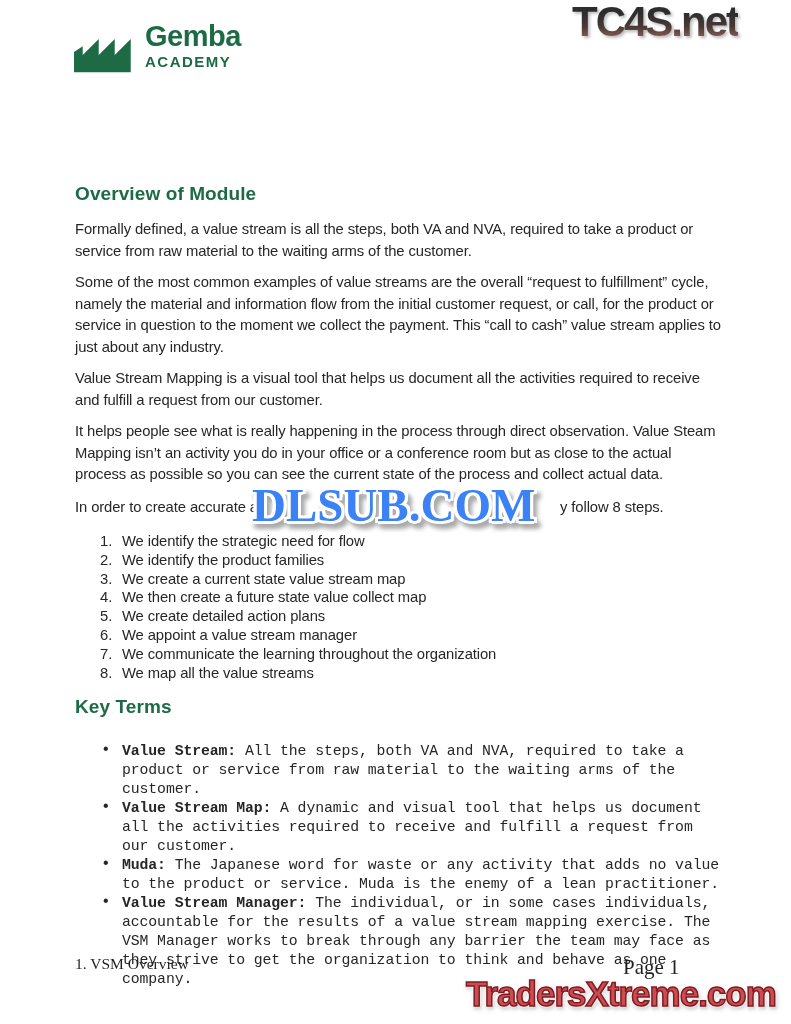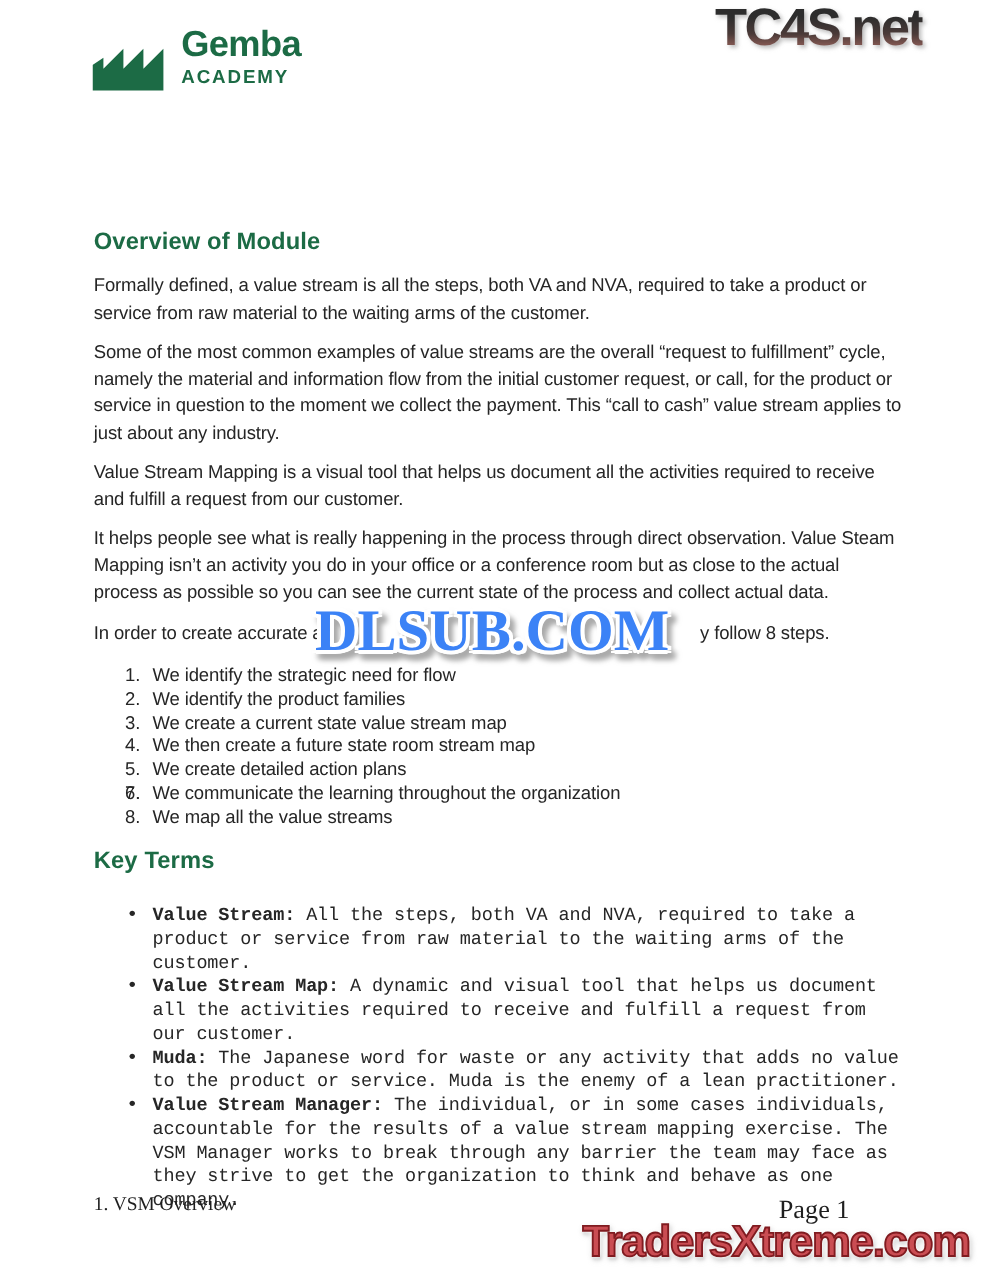--- a/index.html
+++ b/index.html
@@ -91,23 +91,23 @@
 
     <p class="para split">
       <span class="prefix">In order to create accurate a</span>
       <span class="suffix">y follow 8 steps.</span>
     </p>
 
     <ol class="steps">
         <li><span class="num">1.</span><span>We identify the strategic need for flow</span></li>
         <li><span class="num">2.</span><span>We identify the product families</span></li>
         <li><span class="num">3.</span><span>We create a current state value stream map</span></li>
-        <li><span class="num">4.</span><span>We then create a future state room stream map</span></li>
+        <li><span class="num">4.</span><span>We then create a future state value collect map</span></li>
         <li><span class="num">5.</span><span>We create detailed action plans</span></li>
-        <li><span class="num">6.</span></li>
+        <li><span class="num">6.</span><span>We appoint a value stream manager</span></li>
         <li><span class="num">7.</span><span>We communicate the learning throughout the organization</span></li>
         <li><span class="num">8.</span><span>We map all the value streams</span></li>
       </ol>
 
     <h2 class="sec keyterms">Key Terms</h2>
 
     <ul class="terms">
         <li><span class="term-name">Value Stream:</span><span> All the steps, both VA and NVA, required to take a product or service from raw material to the waiting arms of the customer.</span></li>
         <li><span class="term-name">Value Stream Map:</span><span>  A dynamic and visual tool that helps us document all the activities required to receive and fulfill a request from our customer.</span></li>
         <li><span class="term-name">Muda:</span><span> The Japanese word for waste or any activity that adds no value to the product or service.  Muda is the enemy of a lean practitioner.</span></li>

